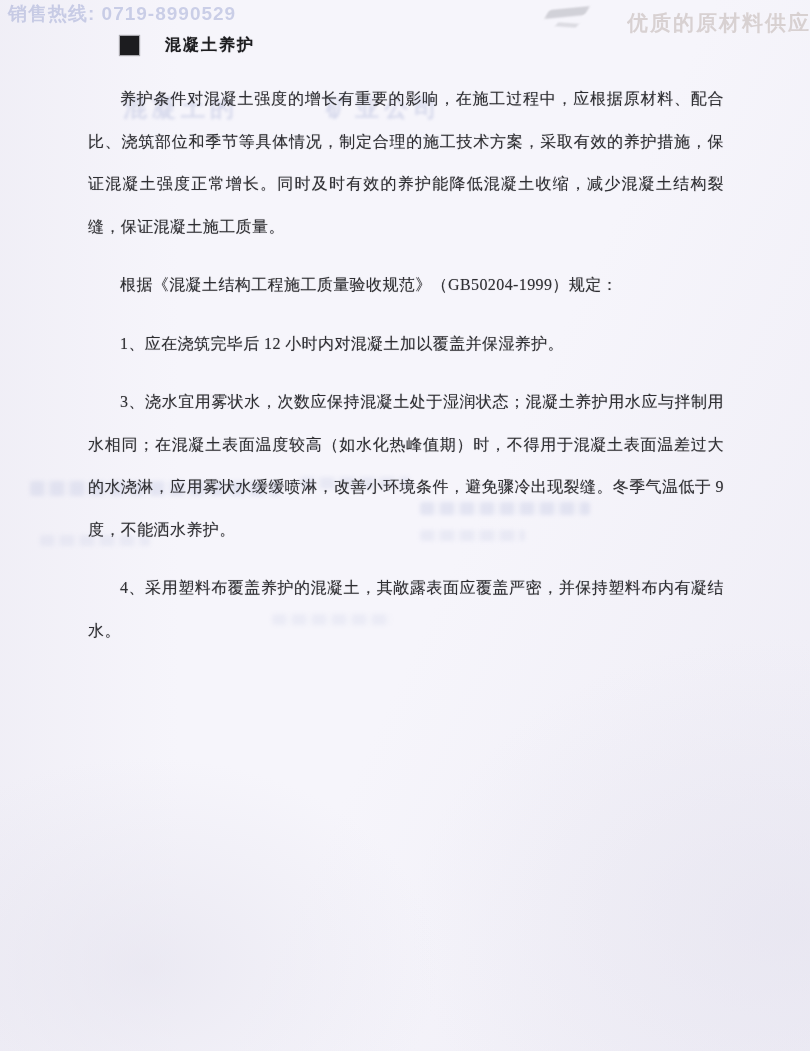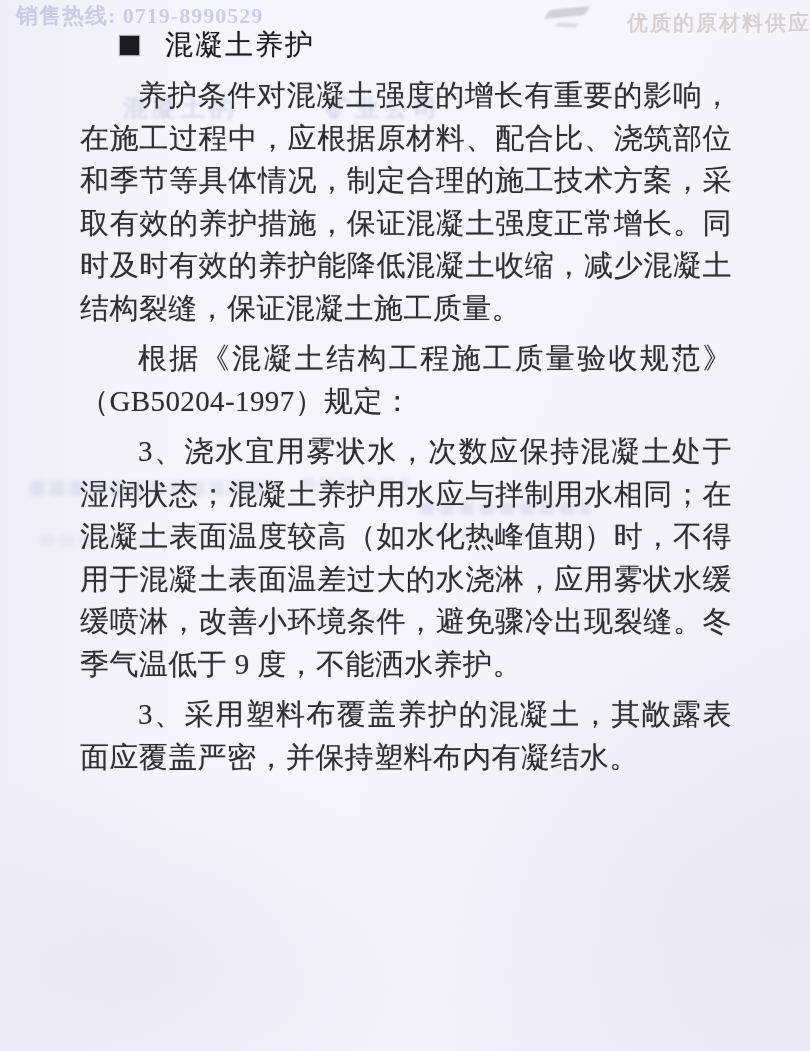--- a/index.html
+++ b/index.html
@@ -37,52 +37,52 @@
   }
   .bullet {
     width: 19px;
     height: 19px;
     background: #1c1c1f;
     box-shadow: 0 0 1px 1px rgba(28,28,31,.35);
     margin-right: 26px;
     flex: 0 0 auto;
   }
   .heading .title {
-    font-size: 28px;
-    font-weight: 400;
+    font-size: 16px;
+    font-weight: 700;
     letter-spacing: 2px;
     color: #1d1d20;
     text-shadow: 0 0 1px rgba(29,29,32,.45);
   }
   .content p {
-    margin: 8px;
-    font-size: 29px;
+    margin: 16px;
+    font-size: 16px;
     line-height: 42.5px;
     text-indent: 2em;
     text-align: justify;
     color: #2f2f33;
     letter-spacing: 0.4px;
     text-shadow: 0 0 1px rgba(47,47,51,.38);
   }
 
   
   .ghost {
     position: absolute;
     font-weight: 700;
     white-space: nowrap;
     pointer-events: none;
   }
   .ghost-hotline {
-    left: 16px; top: 1px;
-    font-size: 22px;
+    left: 8px; top: 1px;
+    font-size: 19px;
     letter-spacing: 1px;
     color: #8e99cc;
     opacity: .42;
     filter: blur(0.7px);
-    font-family: Liberation Serif, serif;
+    font-family: Liberation Sans, sans-serif;
   }
   .ghost-slogan {
     left: 627px; top: 9px;
     width: 183px;
     overflow: hidden;
     font-size: 21px;
     letter-spacing: 2px;
     color: #c1b5b1;
     opacity: .55;
     filter: blur(0.6px);
@@ -151,18 +151,19 @@
   <div class="frag f6"></div>
 
   <div class="content">
 
     <div class="heading">
       <span class="bullet"></span>
       <span class="title">混凝土养护</span>
     </div>
 
     <p>养护条件对混凝土强度的增长有重要的影响，在施工过程中，应根据原材料、配合比、浇筑部位和季节等具体情况，制定合理的施工技术方案，采取有效的养护措施，保证混凝土强度正常增长。同时及时有效的养护能降低混凝土收缩，减少混凝土结构裂缝，保证混凝土施工质量。</p>
-    <p>根据《混凝土结构工程施工质量验收规范》（GB50204-1997）规定：</p>
+    <p>根据《混凝土结构工程施工质量验收规范》（GB50204-1999）规定：</p>
+    <p>1、应在浇筑完毕后 12 小时内对混凝土加以覆盖并保湿养护。</p>
     <p>3、浇水宜用雾状水，次数应保持混凝土处于湿润状态；混凝土养护用水应与拌制用水相同；在混凝土表面温度较高（如水化热峰值期）时，不得用于混凝土表面温差过大的水浇淋，应用雾状水缓缓喷淋，改善小环境条件，避免骤冷出现裂缝。冬季气温低于 9 度，不能洒水养护。</p>
-    <p>3、采用塑料布覆盖养护的混凝土，其敞露表面应覆盖严密，并保持塑料布内有凝结水。</p>
+    <p>4、采用塑料布覆盖养护的混凝土，其敞露表面应覆盖严密，并保持塑料布内有凝结水。</p>
 
   </div>
 </div>
 
 </body></html>

